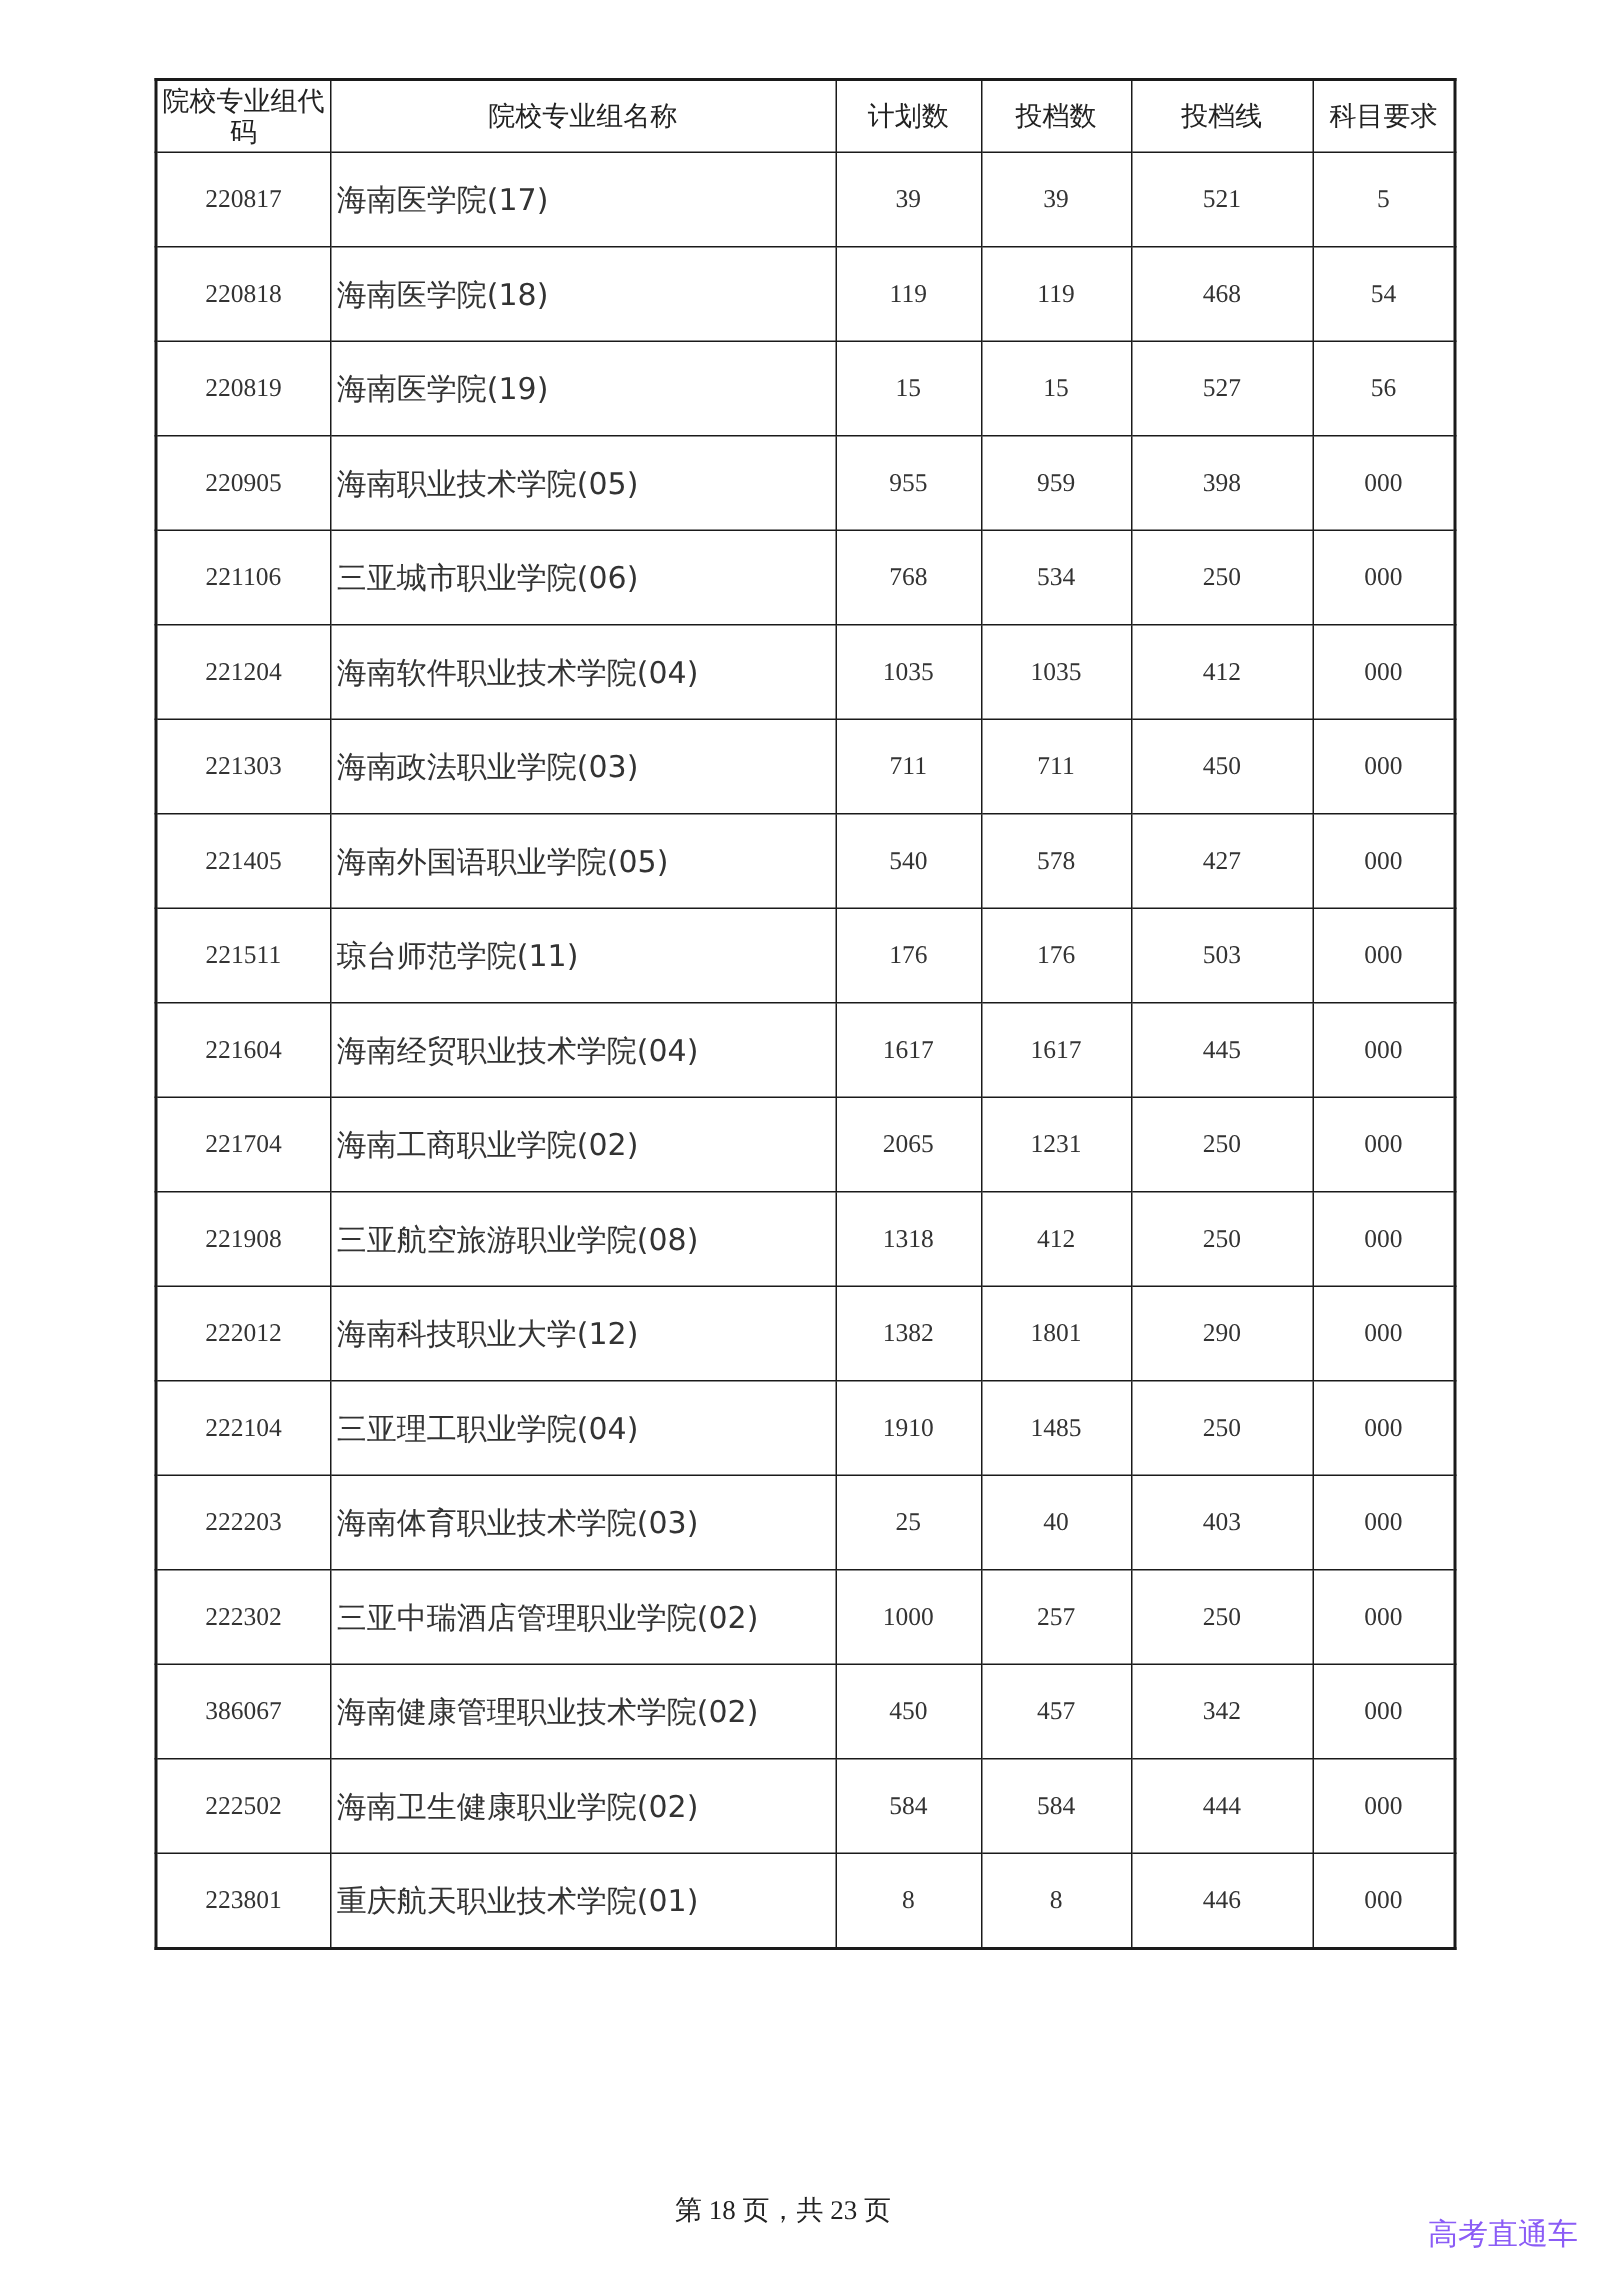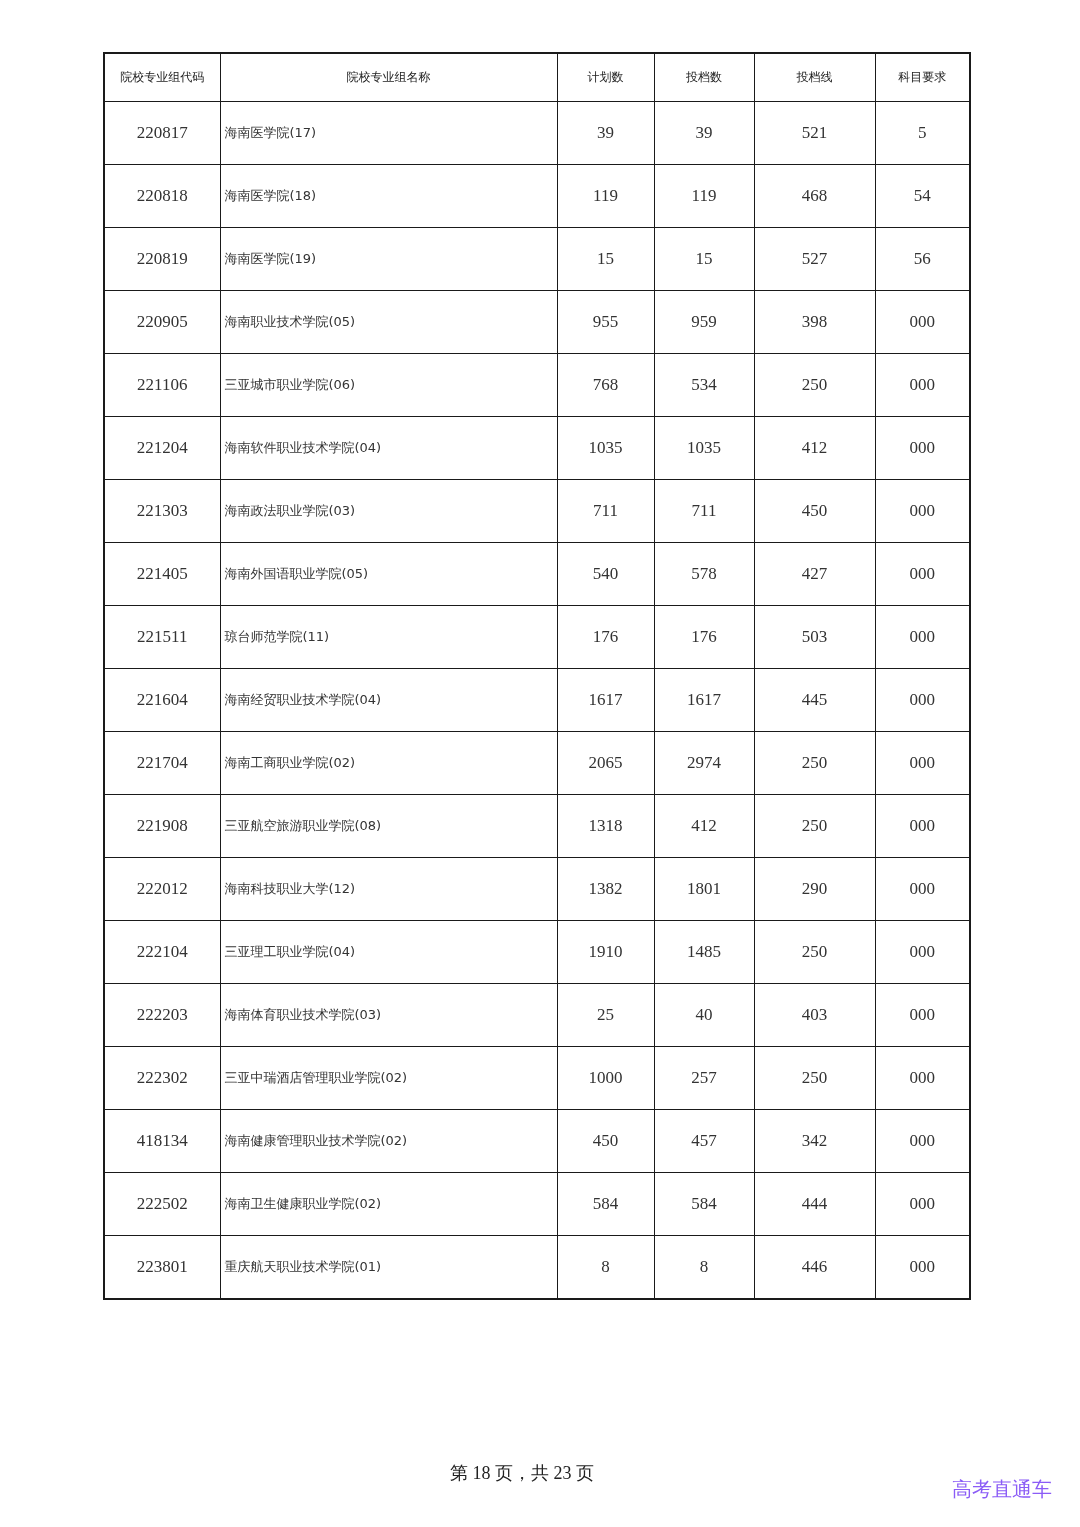--- a/index.html
+++ b/index.html
@@ -1,26 +1,26 @@
 <!DOCTYPE html>
 <html><head>
 <meta charset="utf-8">
 <style>
   html, body { margin:0; padding:0; background:#ffffff; }
   body { width:1080px; height:1527px; position:relative; overflow:hidden;
          font-family: "DejaVu Serif", "Liberation Serif", serif; color:#222; }
   .page-table { position:absolute; left:103px; top:52px; border-collapse:collapse;
                 border:2px solid #1a1a1a; table-layout:fixed; }
   .page-table th, .page-table td { border:1.5px solid #1a1a1a; padding:0; font-weight:normal; }
-  .page-table th { height:47px; font-size:12px; line-height:21px; text-align:center; color:#222;
+  .page-table th { height:47px; font-size:18px; line-height:21px; text-align:center; color:#222;
                    font-family: "DejaVu Sans", "Liberation Sans", sans-serif; }
   .page-table td { height:62px; font-size:17px; text-align:center; color:#333;
                    font-family: "Liberation Serif", "DejaVu Serif", serif; }
   .page-table td.name { text-align:left; padding-left:4px;
-                        font-family: "DejaVu Sans", "Liberation Sans", sans-serif; font-size:13px; }
+                        font-family: "DejaVu Sans", "Liberation Sans", sans-serif; font-size:20px; }
   .c1 { width:116px; } .c2 { width:337px; } .c3 { width:97px; }
   .c4 { width:100px; } .c5 { width:121px; } .c6 { width:95px; }
   .footer { position:absolute; left:0; width:1080px; top:1461px; text-align:center;
             font-size:18px; color:#222; font-family: "Liberation Serif", "DejaVu Serif", serif; }
   .footer span { margin-right:36px; }
   .watermark { position:absolute; right:28px; top:1476px; font-size:20px; color:#8b5cf6;
                font-family: "DejaVu Sans", "Liberation Sans", sans-serif; }
 </style>
 </head>
 <body>
@@ -122,21 +122,21 @@
         <td class="name">海南经贸职业技术学院(04)</td>
         <td>1617</td>
         <td>1617</td>
         <td>445</td>
         <td>000</td>
       </tr>
       <tr>
         <td>221704</td>
         <td class="name">海南工商职业学院(02)</td>
         <td>2065</td>
-        <td>2974</td>
+        <td>1231</td>
         <td>250</td>
         <td>000</td>
       </tr>
       <tr>
         <td>221908</td>
         <td class="name">三亚航空旅游职业学院(08)</td>
         <td>1318</td>
         <td>412</td>
         <td>250</td>
         <td>000</td>
@@ -167,21 +167,21 @@
       </tr>
       <tr>
         <td>222302</td>
         <td class="name">三亚中瑞酒店管理职业学院(02)</td>
         <td>1000</td>
         <td>257</td>
         <td>250</td>
         <td>000</td>
       </tr>
       <tr>
-        <td>418134</td>
+        <td>386067</td>
         <td class="name">海南健康管理职业技术学院(02)</td>
         <td>450</td>
         <td>457</td>
         <td>342</td>
         <td>000</td>
       </tr>
       <tr>
         <td>222502</td>
         <td class="name">海南卫生健康职业学院(02)</td>
         <td>584</td>

